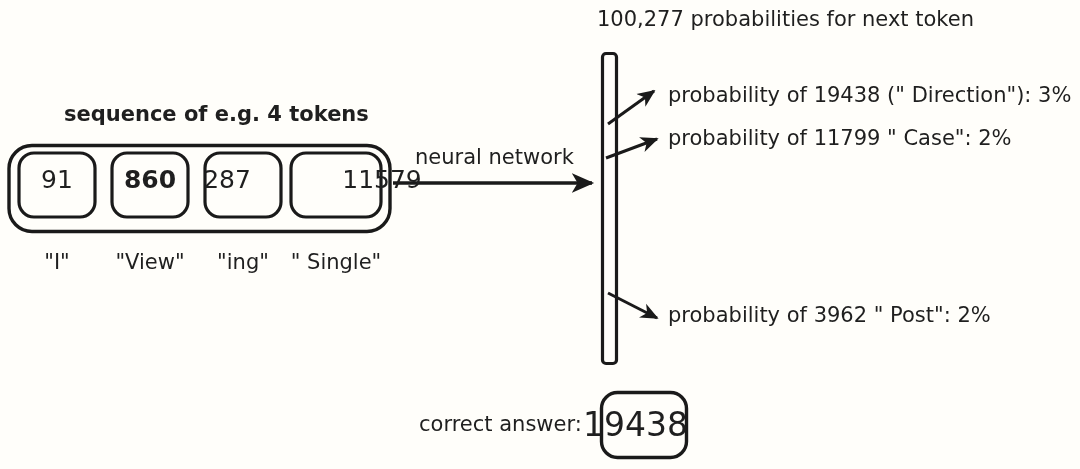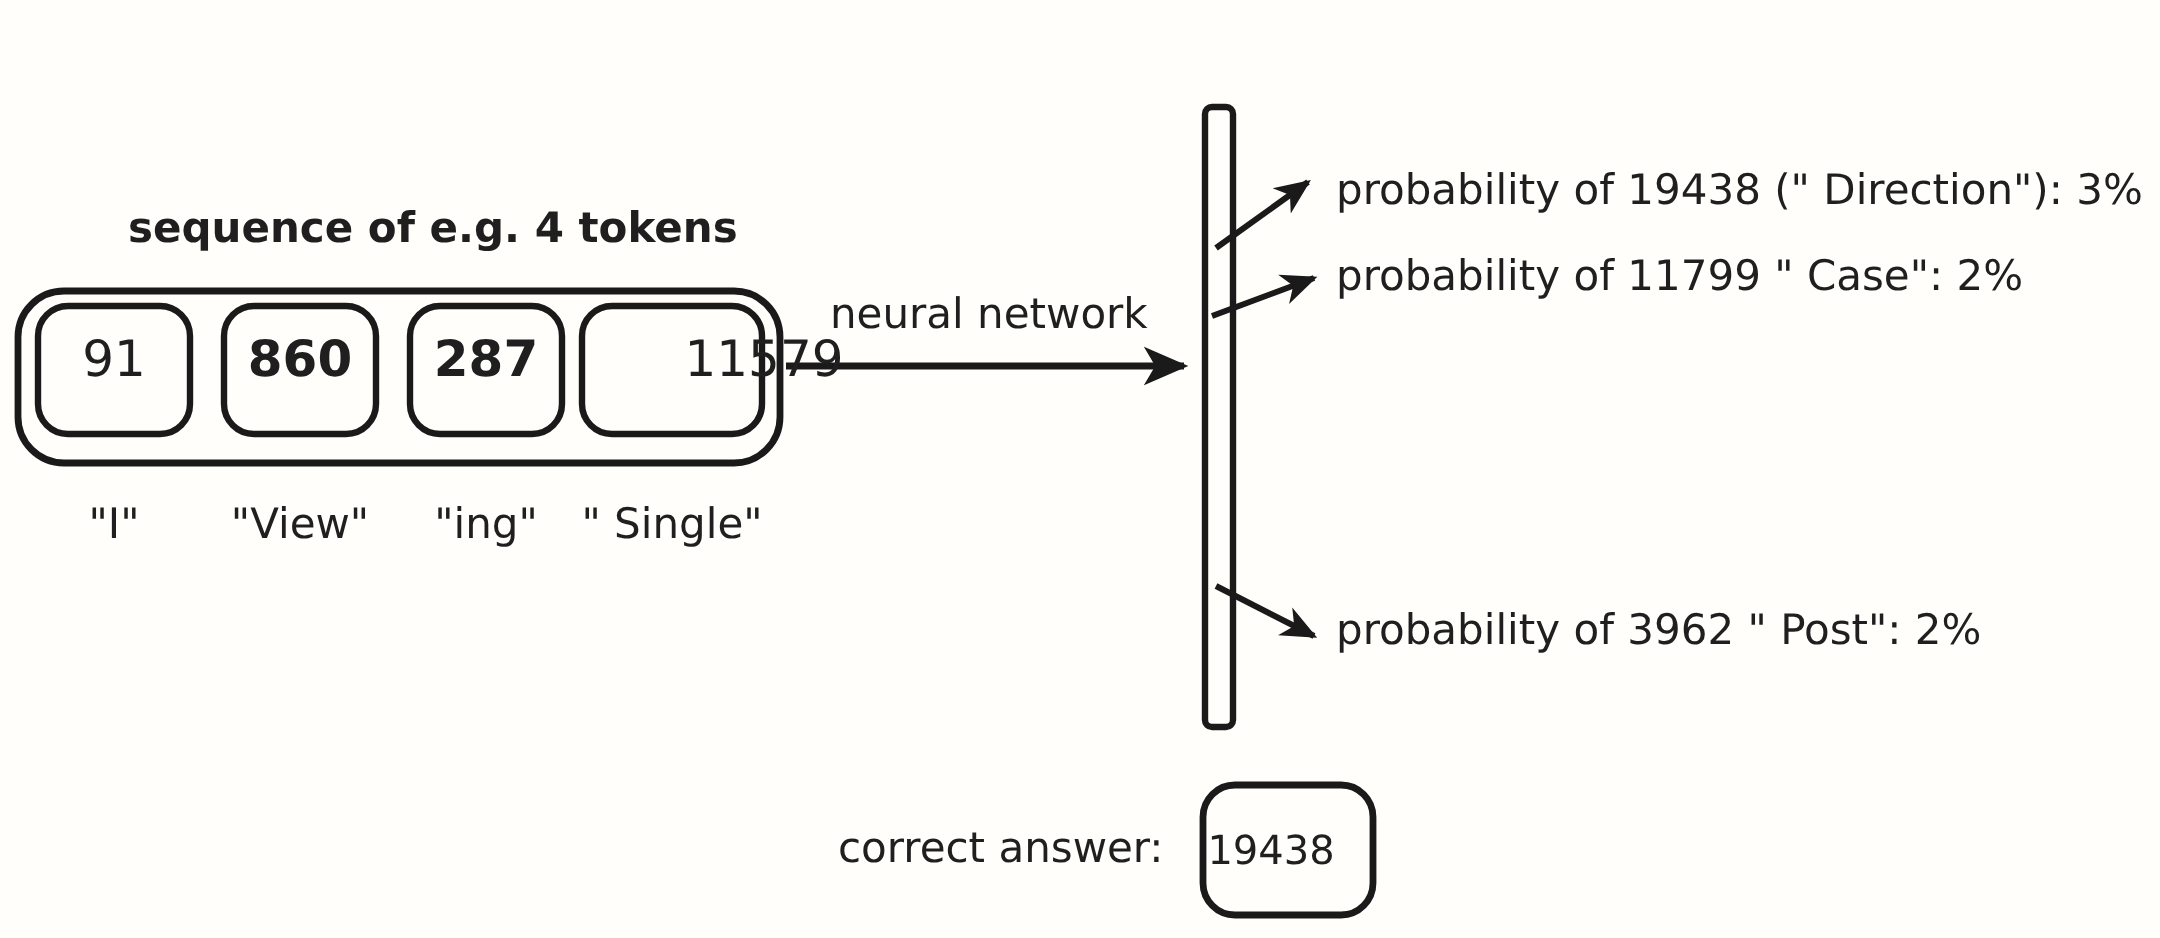--- a/index.html
+++ b/index.html
@@ -55,21 +55,21 @@
     width: 78px;
     height: 54px;
     display: flex;
     align-items: center;
     justify-content: center;
     font-size: 25px;
     color: #1F1F1F;
   }
   .token-num.t0 { left: 18px;  top: 152px; }
   .token-num.t1 { left: 111px; top: 152px; font-weight: bold; }
-  .token-num.t2 { left: 204px; top: 152px; font-weight: bold; }
+  .token-num.t2 { left: 188px; top: 152px; }
   .token-num.t3 { left: 290px; top: 152px; width: 92px; margin-left: 46px; }
 
   .token-word {
     position: absolute;
     top: 250px;
     text-align: center;
     font-size: 21px;
   }
   .token-word.w0 { left: 18px;  width: 78px; }
   .token-word.w1 { left: 111px; width: 78px; }
@@ -106,21 +106,21 @@
   }
   .answer-value {
     position: absolute;
     left: 600px;
     top: 391px;
     width: 71px;
     height: 67px;
     display: flex;
     align-items: center;
     justify-content: center;
-    font-size: 20px;
+    font-size: 33px;
   }
 </style>
 </head>
 <body>
 
 <div id="diagram-root">
 
   <svg class="svg-layer" viewBox="0 0 1080 469">
     <defs>
       <marker id="arrowhead" markerWidth="7" markerHeight="7" refX="5.6" refY="3" orient="auto">
@@ -156,20 +156,21 @@
   <div class="token-num t2">287</div>
   <div class="token-num t3">11579</div>
 
   <div class="token-word w0">"I"</div>
   <div class="token-word w1">"View"</div>
   <div class="token-word w2">"ing"</div>
   <div class="token-word w3">" Single"</div>
 
   <div class="lbl nn-label">neural network</div>
 
+  <div class="lbl probs-title">100,277 probabilities for next token</div>
 
   <div class="lbl prob-item p0">probability of 19438 (" Direction"): 3%</div>
   <div class="lbl prob-item p1">probability of 11799 " Case": 2%</div>
   <div class="lbl prob-item p2">probability of 3962 " Post": 2%</div>
 
   <div class="lbl answer-label">correct answer:</div>
   <div class="answer-value">19438</div>
 
 </div>
 

